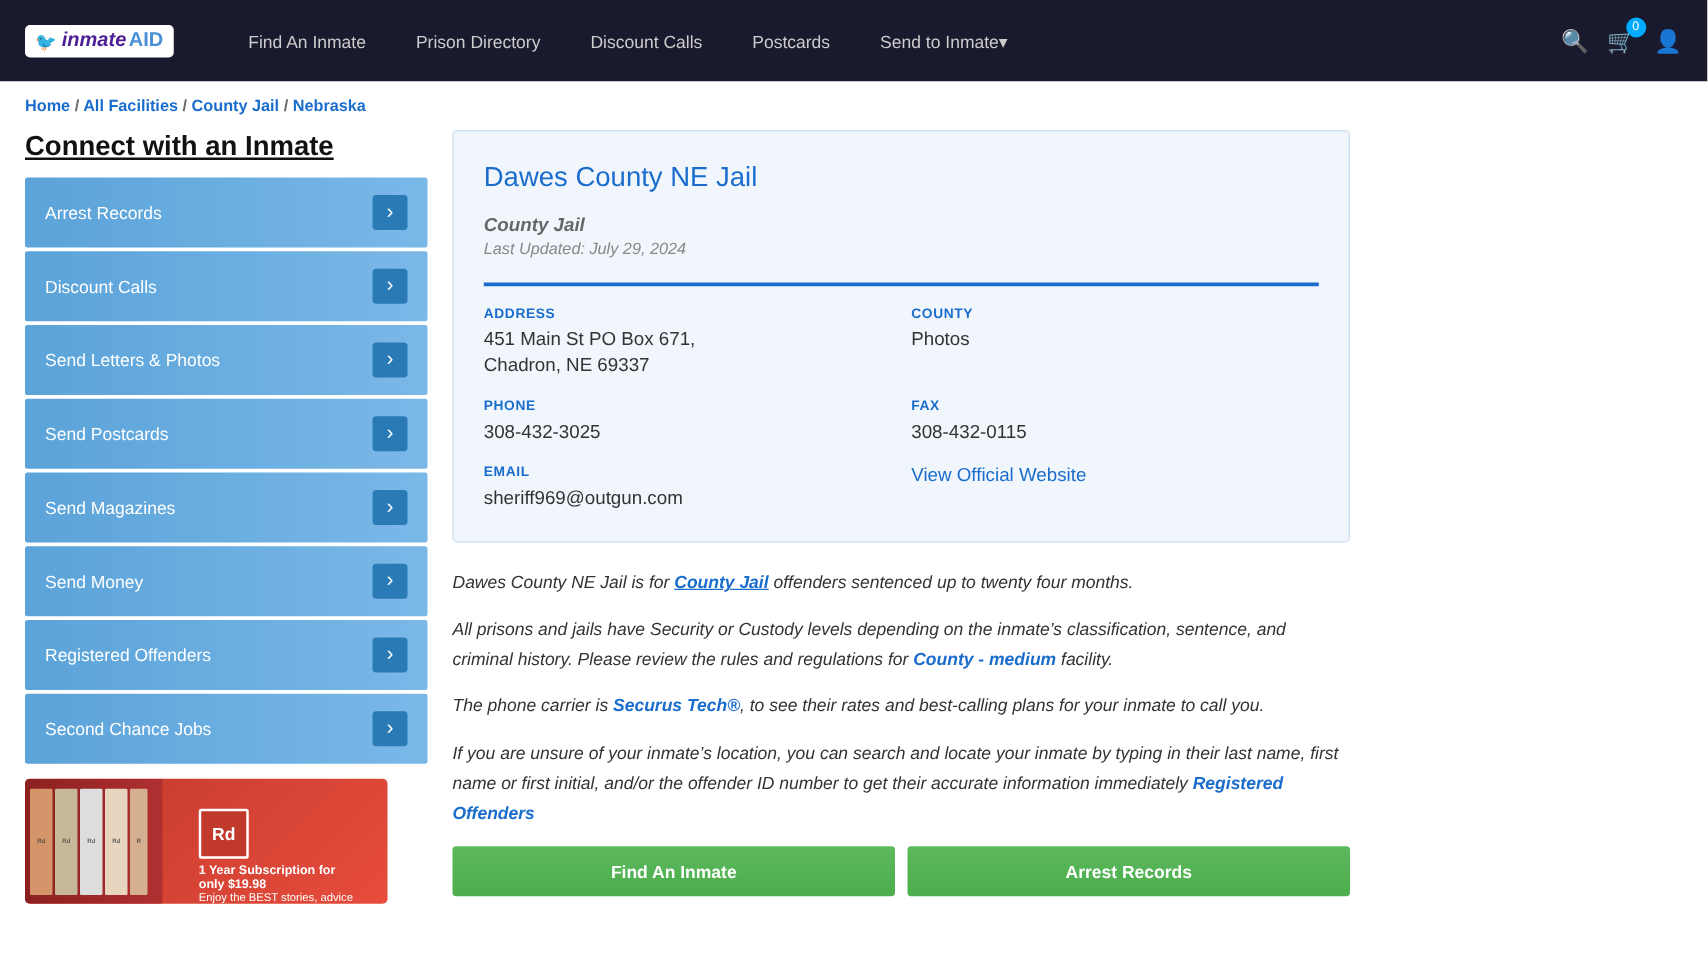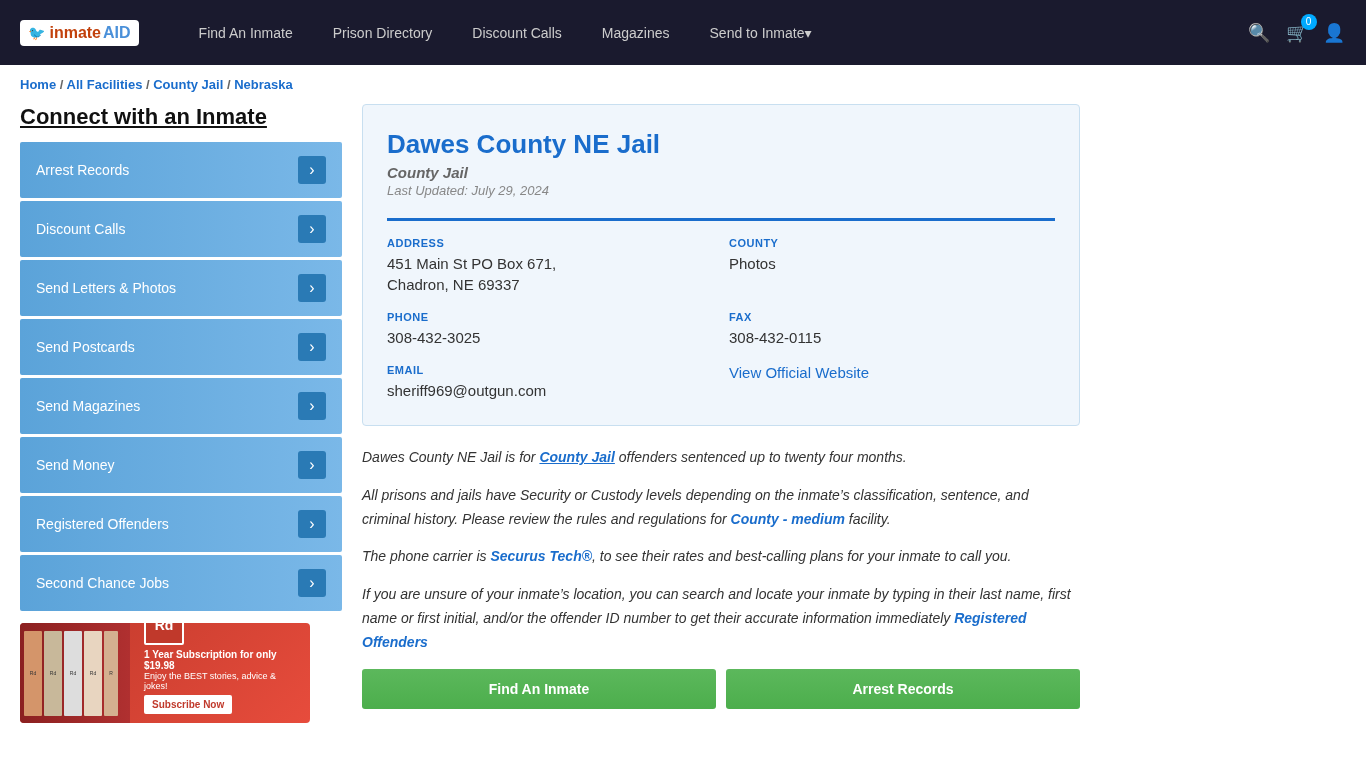--- a/index.html
+++ b/index.html
@@ -20,21 +20,21 @@
       align-items: center;
     }
     .logo-box {
       background: white;
       border-radius: 4px;
       padding: 4px 8px;
       display: flex;
       align-items: center;
       gap: 2px;
     }
-    .logo-text-inmate { color: #c2410c; font-weight: 900; font-size: 16px; }
+    .logo-text-inmate { color: #4c1d95; font-weight: 900; font-size: 16px; font-style: italic; }
     .logo-text-aid { color: #4a90d9; font-weight: 900; font-size: 16px; }
     .logo-bird {
       color: #4a90d9;
       font-size: 14px;
       margin-right: 2px;
     }
     .nav-links {
       display: flex;
       align-items: center;
       flex: 1;
@@ -138,22 +138,22 @@
     }
     .sidebar-ad {
       margin-top: 12px;
       width: 290px;
       height: 100px;
       background: linear-gradient(135deg, #c0392b, #e74c3c);
       border-radius: 4px;
       overflow: hidden;
       position: relative;
       display: flex;
-      align-items: flex-end;
-      padding: 9px;
+      align-items: flex-start;
+      padding: 24px;
     }
     .ad-rd-logo {
       background: #c0392b;
       border: 3px solid white;
       color: white;
       font-weight: 900;
       font-size: 18px;
       width: 55px;
       height: 55px;
       display: flex;
@@ -183,24 +183,24 @@
       flex: 1;
     }
     .facility-card {
       background: #f0f6fc;
       border: 1px solid #c8dff0;
       border-radius: 4px;
       padding: 24px;
       margin-bottom: 20px;
     }
     .facility-name {
-      font-size: 26px;
-      font-weight: bold;
+      font-size: 22px;
+      font-weight: normal;
       color: #1a6dcc;
-      margin-bottom: 4px;
+      margin-bottom: 17px;
     }
     .facility-type {
       color: #666;
       font-style: italic;
       font-size: 15px;
       font-weight: bold;
       margin-bottom: 2px;
     }
     .facility-updated {
       color: #888;
@@ -274,21 +274,21 @@
     <div class="logo-box">
       <span class="logo-bird">🐦</span>
       <span class="logo-text-inmate">inmate</span>
       <span class="logo-text-aid">AID</span>
     </div>
   </div>
   <div class="nav-links">
     <a class="nav-link">Find An Inmate</a>
     <a class="nav-link">Prison Directory</a>
     <a class="nav-link">Discount Calls</a>
-    <a class="nav-link">Magazines</a>
+    <a class="nav-link">Postcards</a>
     <a class="nav-link has-arrow">Send to Inmate</a>
   </div>
   <div class="nav-icons">
     <div class="nav-icon-btn">🔍</div>
     <div class="nav-icon-btn" style="position:relative;">
       🛒
       <span class="cart-badge">0</span>
     </div>
     <div class="nav-icon-btn">👤</div>
   </div>

